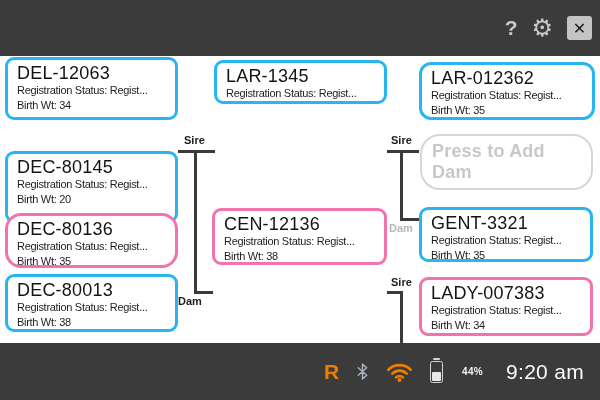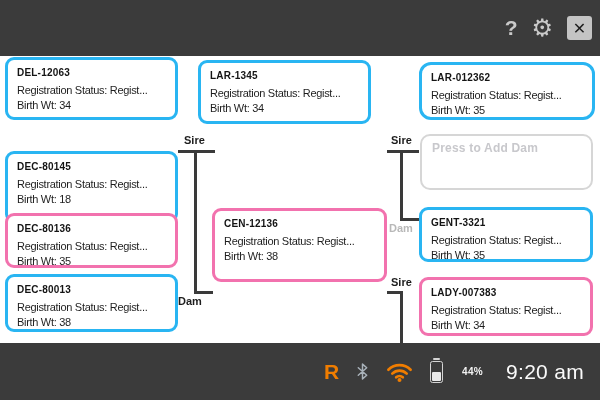--- a/index.html
+++ b/index.html
@@ -37,32 +37,32 @@
   .canvas { position:absolute; left:0; top:56px; width:600px; height:287px; background:#fff; }
 
   .card {
     position:absolute; box-sizing:border-box; background:#fff;
     border:3px solid #29b5f2; border-radius:9px; padding:3px 8px 0 9px;
     overflow:hidden; cursor:pointer;
   }
   .card.male   { border-color:#29b5f2; }
   .card.female { border-color:#f272ae; }
   .card-title {
-    font-size:10px; font-weight:bold; color:#141414; line-height:20px;
+    font-size:18px; font-weight:normal; color:#141414; line-height:20px;
     letter-spacing:0.2px; white-space:nowrap;
   }
   .card-line {
     font-size:11px; color:#1e1e1e; line-height:15px; letter-spacing:-0.3px;
     white-space:nowrap; overflow:hidden;
   }
 
   .card-placeholder {
     position:absolute; box-sizing:border-box; background:#fff;
-    border:2px solid #d6d6d6; border-radius:10px; padding:5px 8px 0 10px;
-    color:#c8c8cc; font-size:12px; font-weight:bold; cursor:pointer;
+    border:2px solid #d6d6d6; border-radius:20px; padding:5px 8px 0 10px;
+    color:#c8c8cc; font-size:18px; font-weight:bold; cursor:pointer;
     letter-spacing:0.2px;
   }
 
   .h-line, .v-line { position:absolute; background:#3a3a3a; }
   .h-line { height:2.5px; }
   .v-line { width:2.5px; }
 
   .conn-label {
     position:absolute; font-size:11px; font-weight:bold; color:#1d1d1d;
     white-space:nowrap;
@@ -135,39 +135,39 @@
     <div class="conn-label" style="left:391px; top:309px;">Dam</div>
 
     <div class="card male" style="left:5px; top:1px; width:173px; height:63px;">
       <div class="card-title">DEL-12063</div>
       <div class="card-line">Registration Status: Regist...</div>
       <div class="card-line">Birth Wt: 34</div>
     </div>
     <div class="card male" style="left:5px; top:95px; width:173px; height:72px;">
       <div class="card-title">DEC-80145</div>
       <div class="card-line">Registration Status: Regist...</div>
-      <div class="card-line">Birth Wt: 18</div>
-    </div>
-    <div class="card female" style="left:5px; top:157px; width:173px; height:55px;">
+      <div class="card-line">Birth Wt: 20</div>
+    </div>
+    <div class="card female" style="left:5px; top:157px; width:173px; height:55px;border-radius:16px;">
       <div class="card-title">DEC-80136</div>
       <div class="card-line">Registration Status: Regist...</div>
       <div class="card-line">Birth Wt: 35</div>
     </div>
     <div class="card male" style="left:5px; top:218px; width:173px; height:58px;">
       <div class="card-title">DEC-80013</div>
       <div class="card-line">Registration Status: Regist...</div>
       <div class="card-line">Birth Wt: 38</div>
     </div>
 
-    <div class="card male" style="left:198px; top:4px; width:173px; height:64px;">
+    <div class="card male" style="left:214px; top:4px; width:173px; height:44px;">
       <div class="card-title">LAR-1345</div>
       <div class="card-line">Registration Status: Regist...</div>
       <div class="card-line">Birth Wt: 34</div>
     </div>
-    <div class="card female" style="left:212px; top:152px; width:175px; height:74px;">
+    <div class="card female" style="left:212px; top:152px; width:175px; height:57px;">
       <div class="card-title">CEN-12136</div>
       <div class="card-line">Registration Status: Regist...</div>
       <div class="card-line">Birth Wt: 38</div>
     </div>
 
     <div class="card male" style="left:419px; top:6px; width:176px; height:58px;border-radius:12px;">
       <div class="card-title">LAR-012362</div>
       <div class="card-line">Registration Status: Regist...</div>
       <div class="card-line">Birth Wt: 35</div>
     </div>

